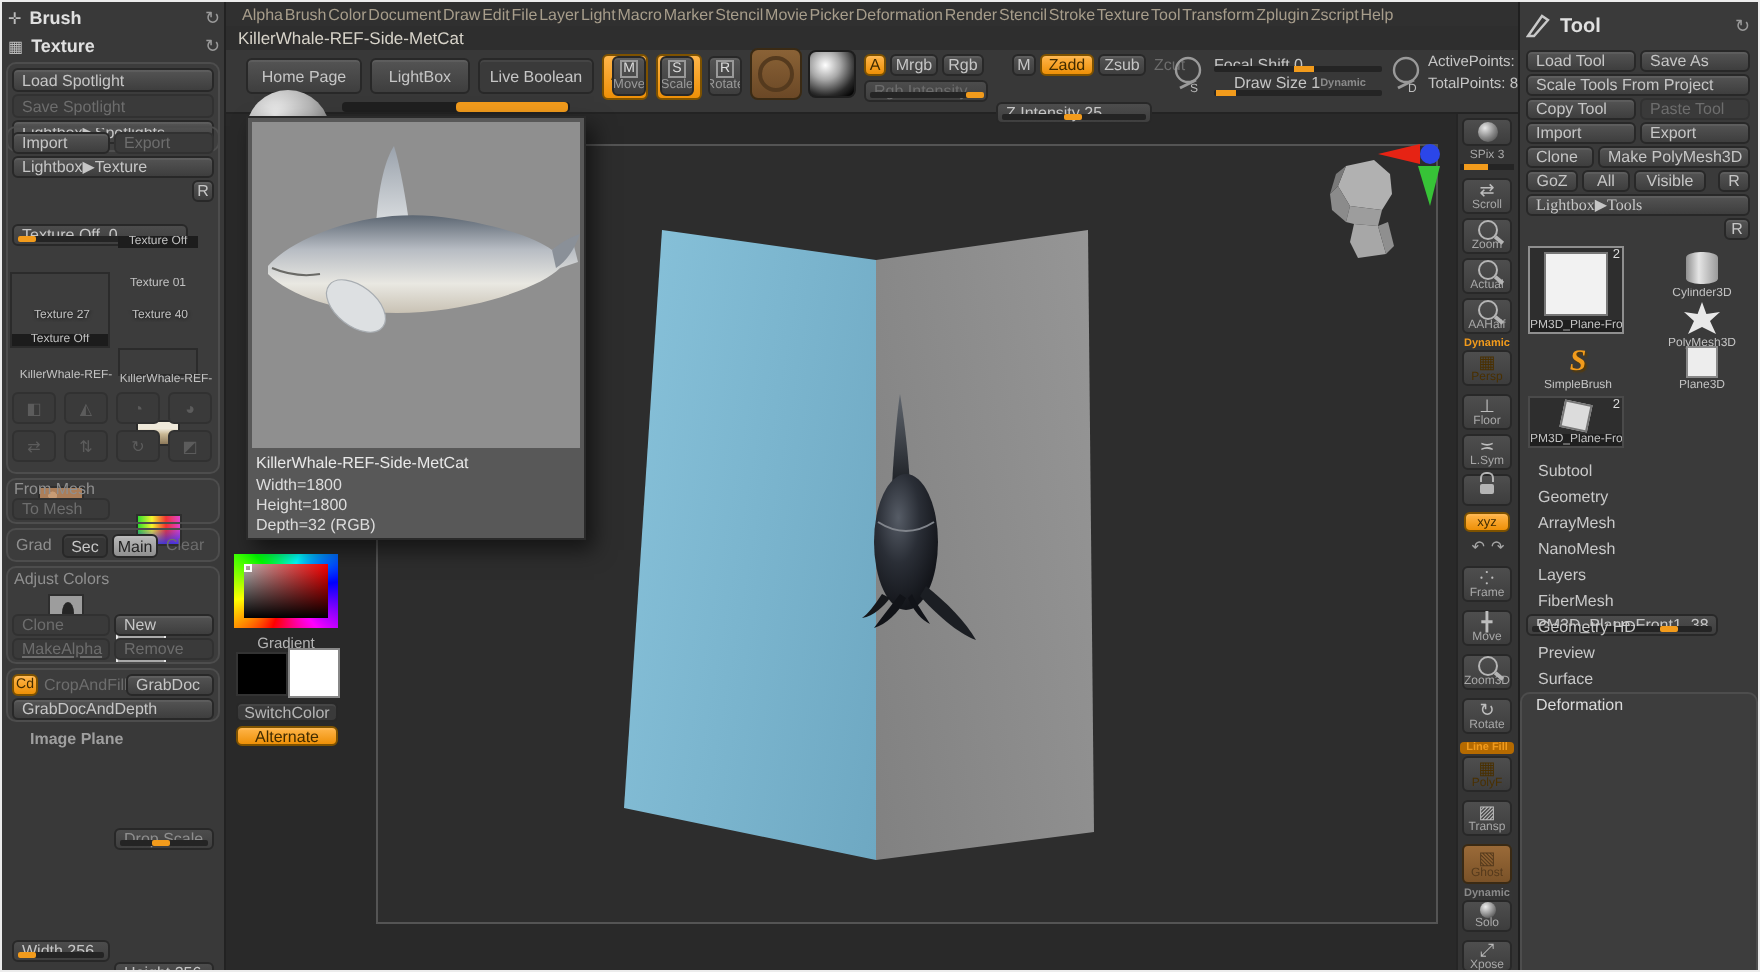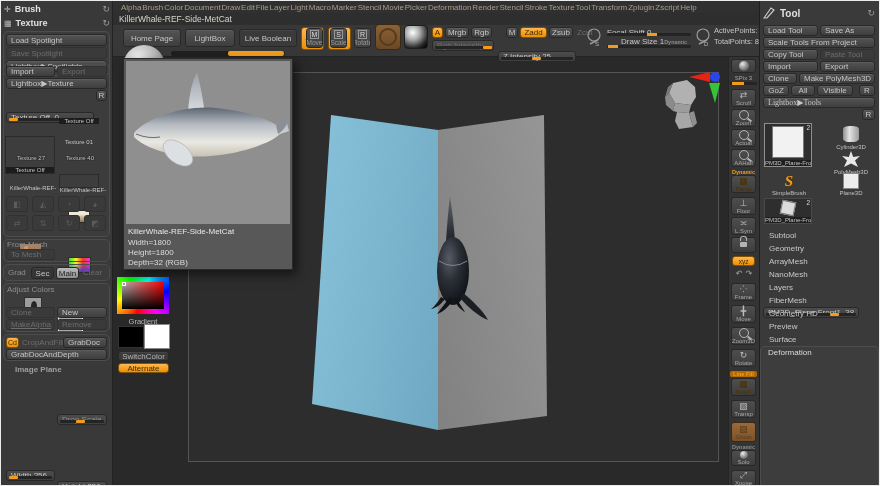--- a/index.html
+++ b/index.html
@@ -169,21 +169,21 @@
         <path d="M4 18 L12 14" stroke="#9a9a9a" stroke-width="1.5"></path>
         <text x="9" y="20" font-size="6" fill="#bbb">S</text>
       </svg>
   </div>
   <div class="abs" style="left:606px;top:24px;width:84px;height:12px;font-size:8px;color:#c6c6c6;display:flex;align-items:flex-end;">
     <span>Focal Shift 0</span>
   </div>
   <div class="abs" style="left:606px;top:32px;width:84px;height:3px;background:#242424;border-radius:1px;">
     <span class="abs" style="left:40px;top:0;width:10px;height:3px;background:#f29b1c;"></span>
   </div>
-  <div class="abs" style="left:620px;top:35px;width:84px;height:11px;font-size:8px;color:#c6c6c6;display:flex;align-items:center;justify-content:flex-start;">
+  <div class="abs" style="left:598px;top:35px;width:84px;height:11px;font-size:8px;color:#c6c6c6;display:flex;align-items:center;justify-content:flex-end;">
     <span>Draw Size 1</span>
     <span style="font-size:5.5px;font-weight:bold;color:#8a8a8a;">Dynamic</span>
   </div>
   <div class="abs" style="left:606px;top:44px;width:84px;height:3px;background:#242424;border-radius:1px;">
     <span class="abs" style="left:1px;top:0;width:10px;height:3px;background:#f29b1c;"></span>
   </div>
   <div class="abs" style="left:694px;top:25px;width:16px;height:22px;">
     <svg width="16" height="22" viewBox="0 0 16 22">
         <circle cx="8" cy="9" r="6" fill="none" stroke="#9a9a9a" stroke-width="1.2"></circle>
         <path d="M4 18 L12 14" stroke="#9a9a9a" stroke-width="1.5"></path>

